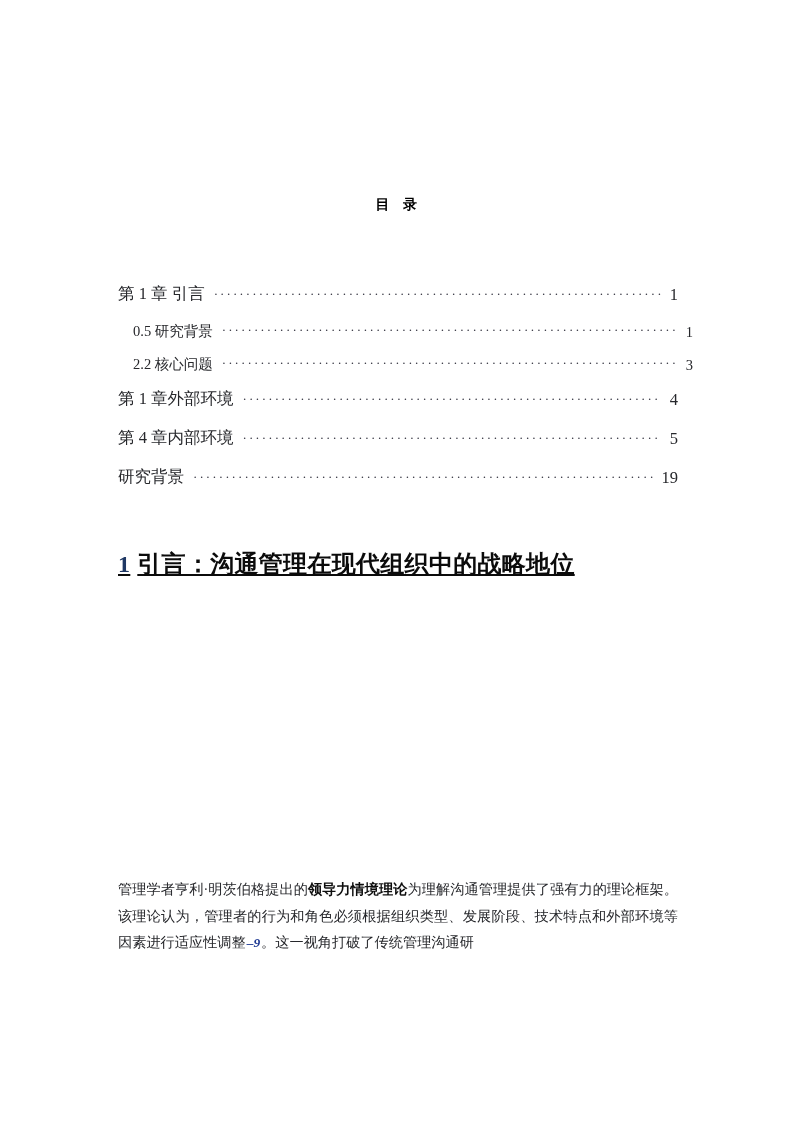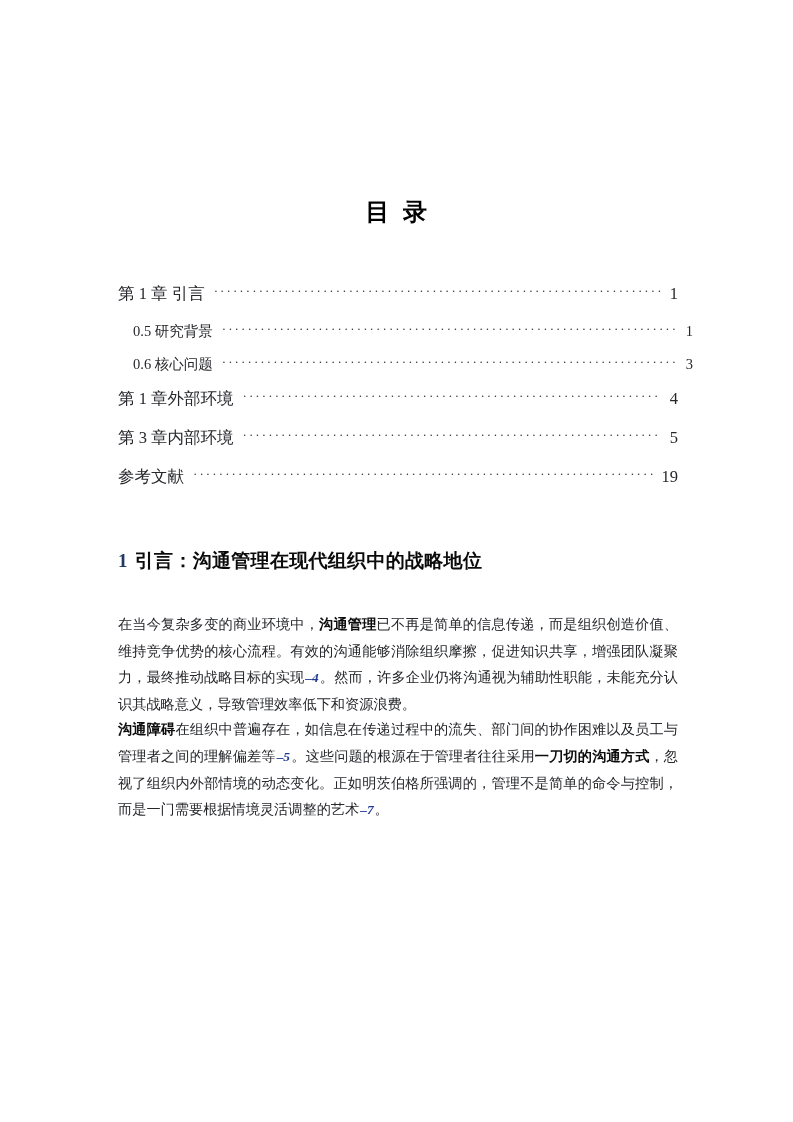--- a/index.html
+++ b/index.html
@@ -24,37 +24,37 @@
     background: #fff;
   }
 
   
   .toc-title {
     position: absolute;
     left: 0;
     top: 196px;
     width: 793px;
     text-align: center;
-    font-size: 24px;
+    font-size: 14px;
     font-weight: bold;
     letter-spacing: 0.5px;
     color: #000;
   }
   .toc-title .gap { display: inline-block; width: 13px; }
 
   
   .toc {
     position: absolute;
     left: 118px;
     top: 283px;
     width: 560px;
   }
   .toc-row {
     display: flex;
-    align-items: center;
+    align-items: flex-end;
     width: 100%;
     color: #26272b;
     white-space: nowrap;
     gap: 8px;
   }
   .toc-row.level1 {
     font-size: 16.5px;
     margin-bottom: 17px;
   }
   .toc-row.level2 {
@@ -78,24 +78,25 @@
   .toc-page {
     flex: 0 0 auto;
     color: #26272b;
   }
 
   
   .section-heading {
     position: absolute;
     left: 118px;
     top: 548px;
-    font-size: 19px;
+    font-size: 24px;
     font-weight: bold;
     color: #0b0b0b;
     letter-spacing: 0.3px;
+    text-decoration: underline;
   }
   .section-heading .num {
     color: #1f3864;
     margin-right: 7px;
   }
 
   
   .body-block {
     position: absolute;
     left: 118px;
@@ -133,41 +134,40 @@
         <span class="toc-label">第 1 章  引言</span>
         <span class="toc-leader">····························································································································································</span>
         <span class="toc-page">1</span>
       </div>
       <div class="toc-row level2">
         <span class="toc-label">0.5  研究背景</span>
         <span class="toc-leader">····························································································································································</span>
         <span class="toc-page">1</span>
       </div>
       <div class="toc-row level2 spaced">
-        <span class="toc-label">0.6   核心问题</span>
+        <span class="toc-label">2.2   核心问题</span>
         <span class="toc-leader">····························································································································································</span>
         <span class="toc-page">3</span>
       </div>
       <div class="toc-row level1">
         <span class="toc-label">第 1 章外部环境</span>
         <span class="toc-leader">····························································································································································</span>
         <span class="toc-page">4</span>
       </div>
       <div class="toc-row level1">
-        <span class="toc-label">第 3 章内部环境</span>
+        <span class="toc-label">第 4 章内部环境</span>
         <span class="toc-leader">····························································································································································</span>
         <span class="toc-page">5</span>
       </div>
       <div class="toc-row level1">
-        <span class="toc-label">参考文献</span>
+        <span class="toc-label">研究背景</span>
         <span class="toc-leader">····························································································································································</span>
         <span class="toc-page">19</span>
       </div>
     </div>
 
   <div class="section-heading">
     <span class="num">1</span><span>引言：沟通管理在现代组织中的战略地位</span>
   </div>
 
-  <p class="body-block" id="para-1"><span>在当今复杂多变的商业环境中，</span><b>沟通管理</b><span>已不再是简单的信息传递，而是组织创造价值、维持竞争优势的核心流程。有效的沟通能够消除组织摩擦，促进知识共享，增强团队凝聚力，最终推动战略目标的实现</span><span class="cite">–4</span><span>。然而，许多企业仍将沟通视为辅助性职能，未能充分认识其战略意义，导致管理效率低下和资源浪费。</span></p>
-  <p class="body-block" id="para-2"><b>沟通障碍</b><span>在组织中普遍存在，如信息在传递过程中的流失、部门间的协作困难以及员工与管理者之间的理解偏差等</span><span class="cite">–5</span><span>。这些问题的根源在于管理者往往采用</span><b>一刀切的沟通方式</b><span>，忽视了组织内外部情境的动态变化。正如明茨伯格所强调的，管理不是简单的命令与控制，而是一门需要根据情境灵活调整的艺术</span><span class="cite">–7</span><span>。</span></p>
+  <p class="body-block" id="para-3"><span>管理学者亨利·明茨伯格提出的</span><b>领导力情境理论</b><span>为理解沟通管理提供了强有力的理论框架。该理论认为，管理者的行为和角色必须根据组织类型、发展阶段、技术特点和外部环境等因素进行适应性调整</span><span class="cite">–9</span><span>。这一视角打破了传统管理沟通研</span></p>
 
 </div>
 
 </body></html>

